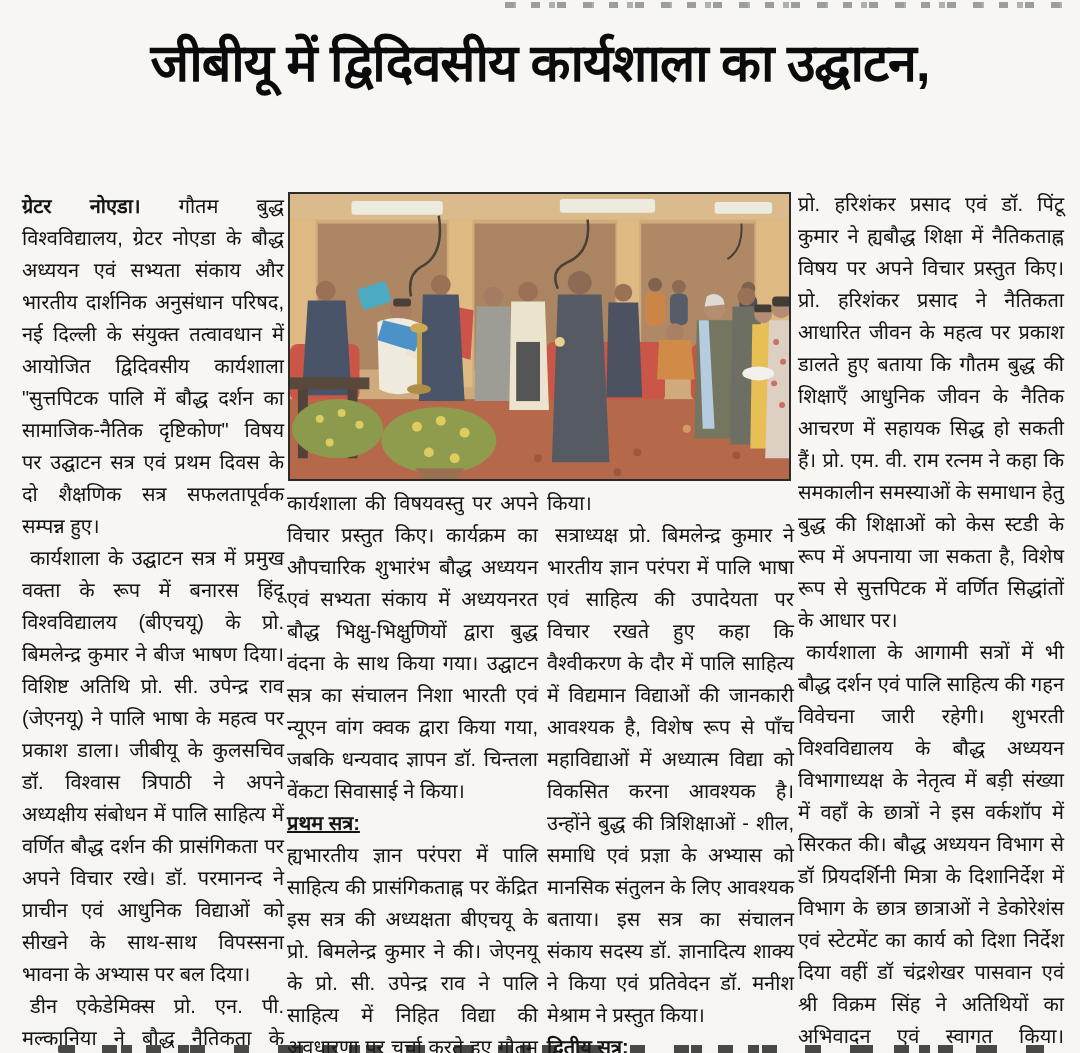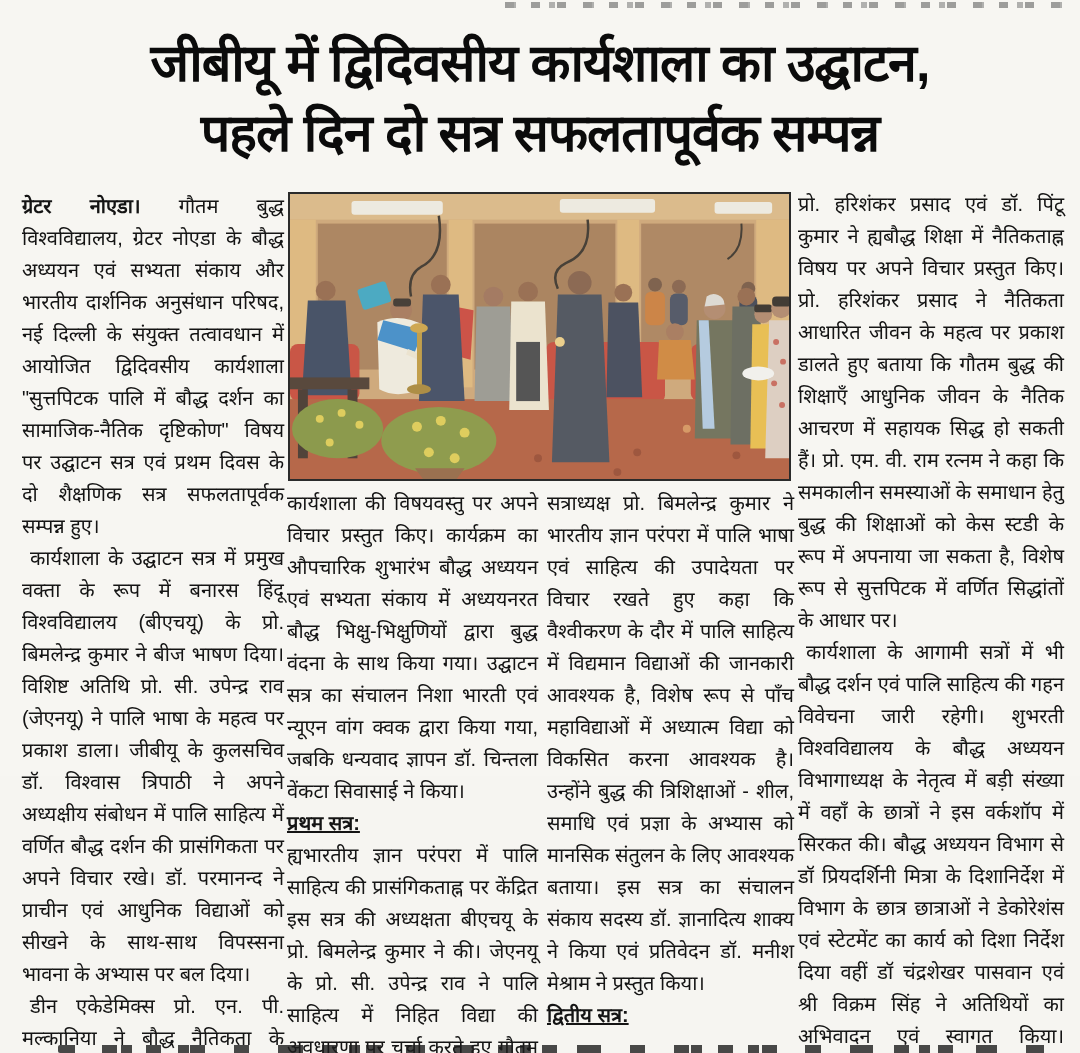--- a/index.html
+++ b/index.html
@@ -54,21 +54,20 @@
 </style>
 </head>
 <body>
 
 <div class="page">
 
   <div class="top-crop"></div>
 
   <h1 class="headline">
     <span class="hl-line">जीबीयू में द्विदिवसीय कार्यशाला का उद्घाटन,</span>
-    <span class="hl-line">पहले दिन दो सत्र सफलतापूर्वक सम्पन्न</span>
   </h1>
 
   <div class="col col1">
     <p class="para"><span class="dateline">ग्रेटर नोएडा।</span> <span>गौतम बुद्ध विश्वविद्यालय, ग्रेटर नोएडा के बौद्ध अध्ययन एवं सभ्यता संकाय और भारतीय दार्शनिक अनुसंधान परिषद, नई दिल्ली के संयुक्त तत्वावधान में आयोजित द्विदिवसीय कार्यशाला "सुत्तपिटक पालि में बौद्ध दर्शन का सामाजिक-नैतिक दृष्टिकोण" विषय पर उद्घाटन सत्र एवं प्रथम दिवस के दो शैक्षणिक सत्र सफलतापूर्वक सम्पन्न हुए।</span></p>
     <p class="para">कार्यशाला के उद्घाटन सत्र में प्रमुख वक्ता के रूप में बनारस हिंदू विश्वविद्यालय (बीएचयू) के प्रो. बिमलेन्द्र कुमार ने बीज भाषण दिया। विशिष्ट अतिथि प्रो. सी. उपेन्द्र राव (जेएनयू) ने पालि भाषा के महत्व पर प्रकाश डाला। जीबीयू के कुलसचिव डॉ. विश्वास त्रिपाठी ने अपने अध्यक्षीय संबोधन में पालि साहित्य में वर्णित बौद्ध दर्शन की प्रासंगिकता पर अपने विचार रखे। डॉ. परमानन्द ने प्राचीन एवं आधुनिक विद्याओं को सीखने के साथ-साथ विपस्सना भावना के अभ्यास पर बल दिया।</p>
     <p class="para">डीन एकेडेमिक्स प्रो. एन. पी. मल्कानिया ने बौद्ध नैतिकता के व्यावसायिक जीवन में अनुसरण पर जोर दिया। कार्यशाला निदेशक डॉ. चिन्तला वेंकटा सिवासाई ने</p>
   </div>
 
   <figure class="photo">
     <svg viewBox="0 0 503 289" preserveAspectRatio="none">
@@ -207,20 +206,21 @@
     </svg>
   </figure>
 
   <div class="col col2">
     <p class="para">कार्यशाला की विषयवस्तु पर अपने विचार प्रस्तुत किए। कार्यक्रम का औपचारिक शुभारंभ बौद्ध अध्ययन एवं सभ्यता संकाय में अध्ययनरत बौद्ध भिक्षु-भिक्षुणियों द्वारा बुद्ध वंदना के साथ किया गया। उद्घाटन सत्र का संचालन निशा भारती एवं न्यूएन वांग क्वक द्वारा किया गया, जबकि धन्यवाद ज्ञापन डॉ. चिन्तला वेंकटा सिवासाई ने किया।</p>
     <p class="subhead">प्रथम सत्र:</p>
     <p class="para">ह्यभारतीय ज्ञान परंपरा में पालि साहित्य की प्रासंगिकताह्न पर केंद्रित इस सत्र की अध्यक्षता बीएचयू के प्रो. बिमलेन्द्र कुमार ने की। जेएनयू के प्रो. सी. उपेन्द्र राव ने पालि साहित्य में निहित विद्या की अवधारणा पर चर्चा करते हुए गौतम बुद्ध की शिक्षाओं की वर्तमान समय में उपयोगिता को रेखांकित</p>
   </div>
 
   <div class="col col3">
+    <p class="para">किया।</p>
     <p class="para">सत्राध्यक्ष प्रो. बिमलेन्द्र कुमार ने भारतीय ज्ञान परंपरा में पालि भाषा एवं साहित्य की उपादेयता पर विचार रखते हुए कहा कि वैश्वीकरण के दौर में पालि साहित्य में विद्यमान विद्याओं की जानकारी आवश्यक है, विशेष रूप से पाँच महाविद्याओं में अध्यात्म विद्या को विकसित करना आवश्यक है। उन्होंने बुद्ध की त्रिशिक्षाओं - शील, समाधि एवं प्रज्ञा के अभ्यास को मानसिक संतुलन के लिए आवश्यक बताया। इस सत्र का संचालन संकाय सदस्य डॉ. ज्ञानादित्य शाक्य ने किया एवं प्रतिवेदन डॉ. मनीश मेश्राम ने प्रस्तुत किया।</p>
     <p class="subhead">द्वितीय सत्र:</p>
 
   </div>
 
   <div class="col col4">
     <p class="para">प्रो. हरिशंकर प्रसाद एवं डॉ. पिंटू कुमार ने ह्यबौद्ध शिक्षा में नैतिकताह्न विषय पर अपने विचार प्रस्तुत किए। प्रो. हरिशंकर प्रसाद ने नैतिकता आधारित जीवन के महत्व पर प्रकाश डालते हुए बताया कि गौतम बुद्ध की शिक्षाएँ आधुनिक जीवन के नैतिक आचरण में सहायक सिद्ध हो सकती हैं। प्रो. एम. वी. राम रत्नम ने कहा कि समकालीन समस्याओं के समाधान हेतु बुद्ध की शिक्षाओं को केस स्टडी के रूप में अपनाया जा सकता है, विशेष रूप से सुत्तपिटक में वर्णित सिद्धांतों के आधार पर।</p>
     <p class="para">कार्यशाला के आगामी सत्रों में भी बौद्ध दर्शन एवं पालि साहित्य की गहन विवेचना जारी रहेगी। शुभरती विश्वविद्यालय के बौद्ध अध्ययन विभागाध्यक्ष के नेतृत्व में बड़ी संख्या में वहाँ के छात्रों ने इस वर्कशॉप में सिरकत की। बौद्ध अध्ययन विभाग से डॉ प्रियदर्शिनी मित्रा के दिशानिर्देश में विभाग के छात्र छात्राओं ने डेकोरेशंस एवं स्टेटमेंट का कार्य को दिशा निर्देश दिया वहीं डॉ चंद्रशेखर पासवान एवं श्री विक्रम सिंह ने अतिथियों का अभिवादन एवं स्वागत किया। कार्यक्रम का संचालन छात्र नगुयेन वान क्वोक एवं निशा भारती ने किया।</p>
   </div>
 

